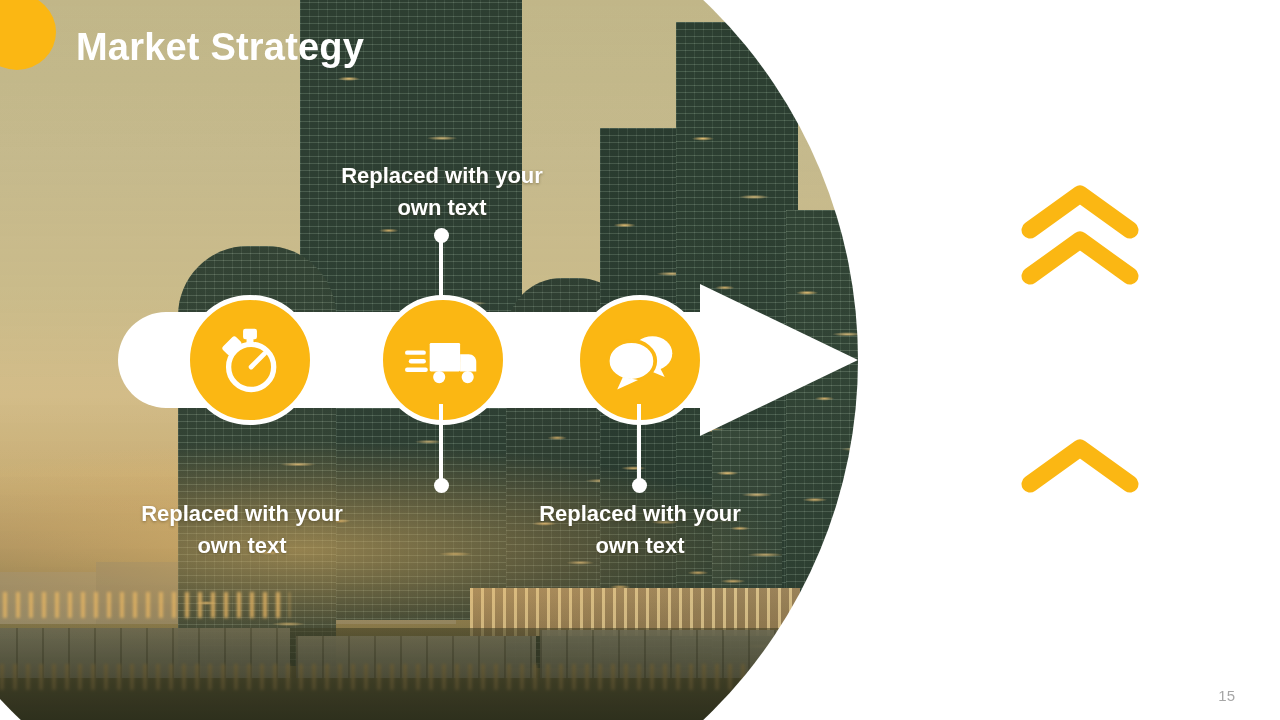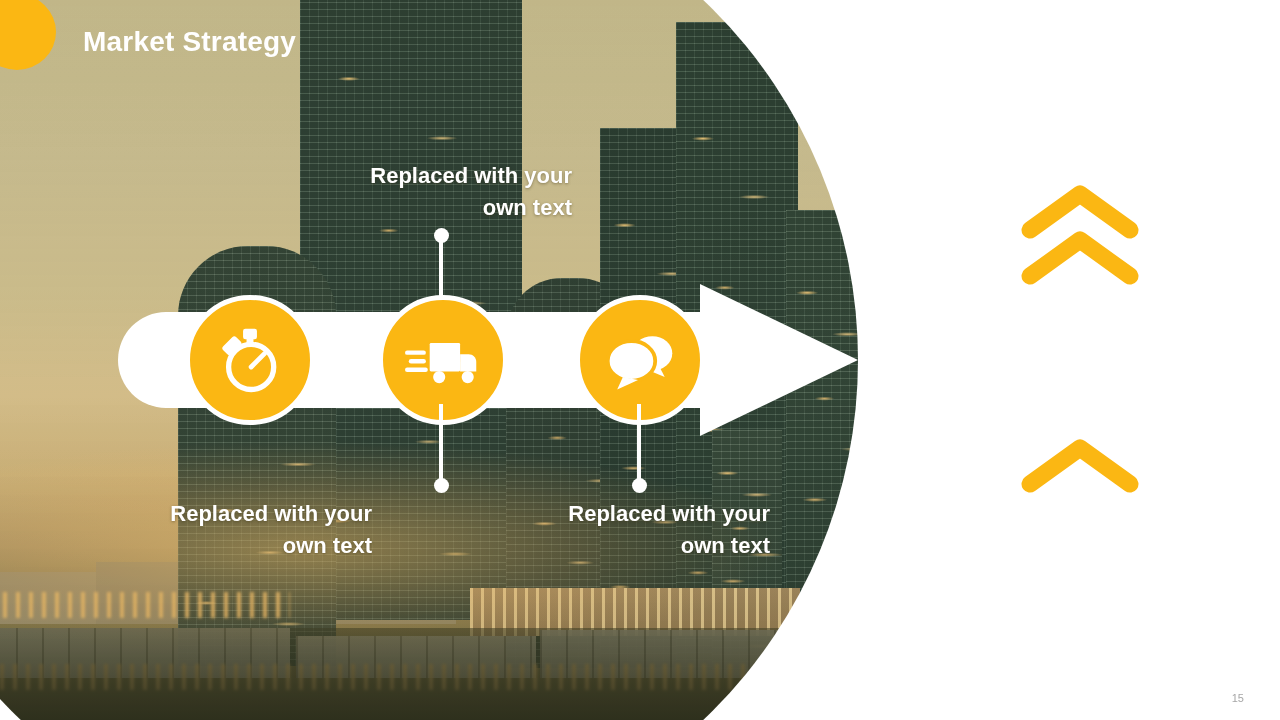--- a/index.html
+++ b/index.html
@@ -167,22 +167,22 @@
     position: absolute;
     left: -22px; top: -6px;
     width: 78px; height: 76px;
     border-radius: 50%;
     background: #fbb713;
   }
 
   
   .slide-title {
     position: absolute;
-    left: 83px; top: 26px;
-    font-size: 28px;
+    left: 76px; top: 26px;
+    font-size: 38px;
     font-weight: bold;
     color: #ffffff;
     letter-spacing: .2px;
     white-space: nowrap;
   }
 
   
   .arrow-bar {
     position: absolute;
     left: 118px; top: 312px;
@@ -223,21 +223,21 @@
     position: absolute;
     width: 15px; height: 15px;
     border-radius: 50%;
     background: #ffffff;
   }
 
   
   .node-label {
     position: absolute;
     width: 260px;
-    text-align: right;
+    text-align: center;
     color: #ffffff;
     font-size: 22px;
     font-weight: bold;
     line-height: 1.45;
     text-shadow: 0 1px 3px rgba(60,50,20,.45);
   }
 
   
   .right-panel {
     position: absolute;
@@ -272,22 +272,22 @@
     font-size: 47px;
     font-weight: bold;
     line-height: 1.32;
     font-family: "Liberation Sans", sans-serif;
   }
   .right-heading .ln { display: block; white-space: nowrap; }
 
   
   .page-number {
     position: absolute;
-    right: 36px; bottom: 16px;
-    font-size: 11px;
+    right: 45px; bottom: 16px;
+    font-size: 15px;
     color: #a6a6a6;
   }
 </style>
 </head>
 <body>
 
 <div id="slide">
 
   <div class="photo-mask">
     <div class="photo">

